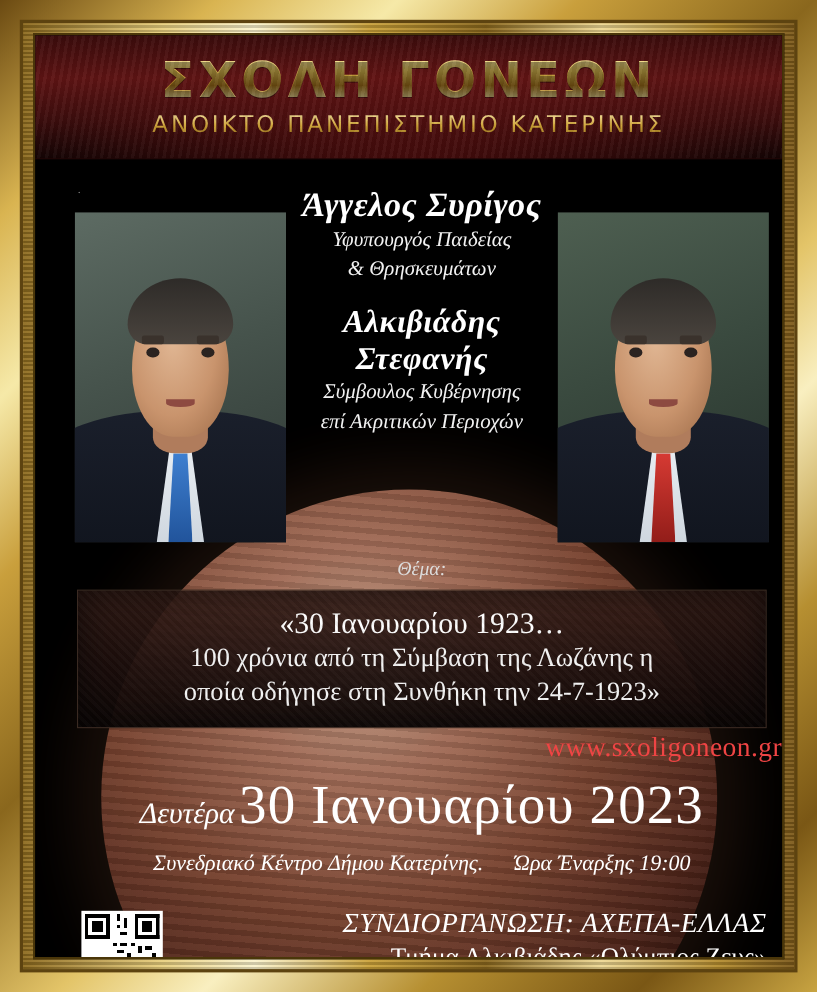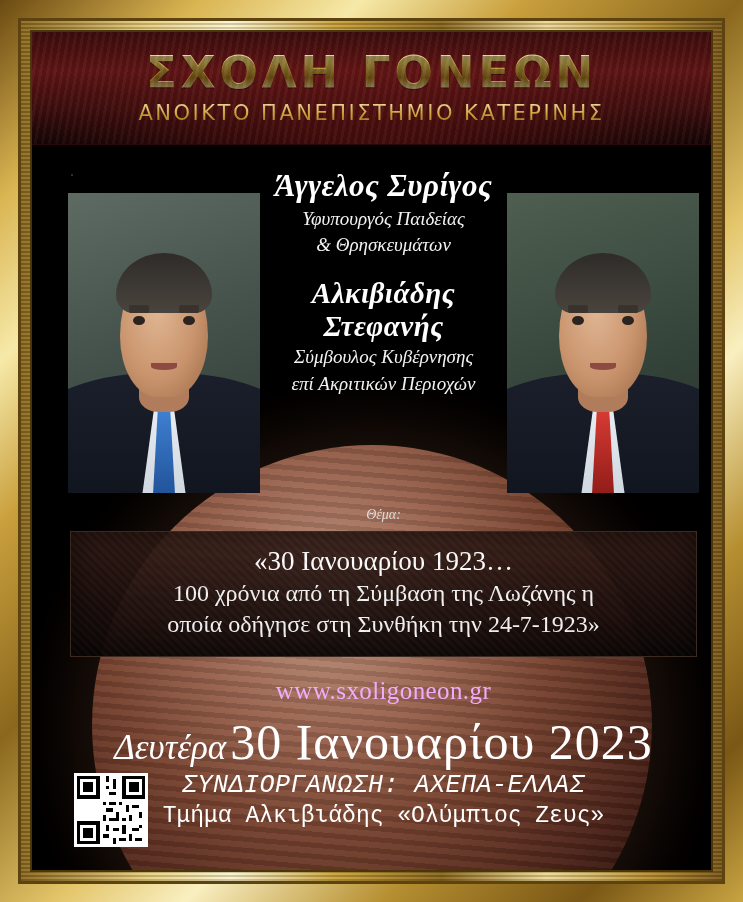--- a/index.html
+++ b/index.html
@@ -256,21 +256,21 @@
     width: 14%;
     height: 2.4%;
     margin-left: -7%;
     background: #8d4a41;
     border-radius: 0 0 60% 60%;
   }
 
   
   .theme-label {
     text-align: center;
-    font-size: 14px;
+    font-size: 18px;
     font-style: italic;
     color: #dcdcdc;
     margin-top: 2px;
   }
 
   
   .topic {
     margin: 8px 14px 0;
     padding: 14px 16px 16px;
     border: 1px solid #3a2a22;
@@ -293,60 +293,59 @@
     line-height: 1.18;
   }
   .topic-l2, .topic-l3 {
     font-size: 24px;
     color: #f4f4f4;
     line-height: 1.3;
   }
 
   
   .website {
-    text-align: center;
+    text-align: right;
     font-size: 25px;
-    color: #f0abfc;
-    margin-top: 20px;
+    color: #ef4444;
+    margin-top: 4px;
     letter-spacing: .4px;
   }
 
   
   .dateline {
     text-align: center;
     margin-top: 8px;
     color: #ffffff;
     white-space: nowrap;
   }
   .date-prefix {
-    font-size: 35px;
+    font-size: 27px;
     font-style: italic;
   }
   .date-main {
     font-size: 50px;
     letter-spacing: 1px;
   }
 
   
   .venue {
     text-align: center;
     font-size: 20px;
     font-style: italic;
     color: #ffffff;
     margin-top: 14px;
   }
   .venue .gap { display: inline-block; width: 18px; }
 
   
   .footer {
     position: relative;
-    margin-top: 0;
+    margin-top: 29px;
     padding: 0 14px 10px 14px;
-    text-align: center;
-    font-family: Liberation Mono, monospace;
+    text-align: right;
   }
   .coorg-1 {
     font-size: 25px;
     font-style: italic;
     color: #ffffff;
     letter-spacing: .5px;
   }
   .coorg-2 {
     font-size: 23px;
     color: #ffffff;
@@ -434,20 +433,25 @@
             <div class="topic-l3">οποία οδήγησε στη Συνθήκη την 24-7-1923»</div>
           </div>
 
           <div class="website">www.sxoligoneon.gr</div>
 
           <div class="dateline">
             <span class="date-prefix">Δευτέρα</span>
             <span class="date-main">30  Ιανουαρίου  2023</span>
           </div>
 
+          <div class="venue">
+            <span>Συνεδριακό Κέντρο Δήμου Κατερίνης.</span>
+            <span class="gap"></span>
+            <span>Ώρα Έναρξης 19:00</span>
+          </div>
 
           <div class="footer">
             <div class="qr">
               <svg width="68" height="68" viewBox="0 0 21 21" shape-rendering="crispEdges">
                 <rect width="21" height="21" fill="#fff"></rect>
                 <g fill="#000">
                   <rect x="0" y="0" width="7" height="1"></rect>
                     <rect x="0" y="6" width="7" height="1"></rect>
                   <rect x="0" y="0" width="1" height="7"></rect>
                     <rect x="6" y="0" width="1" height="7"></rect>

